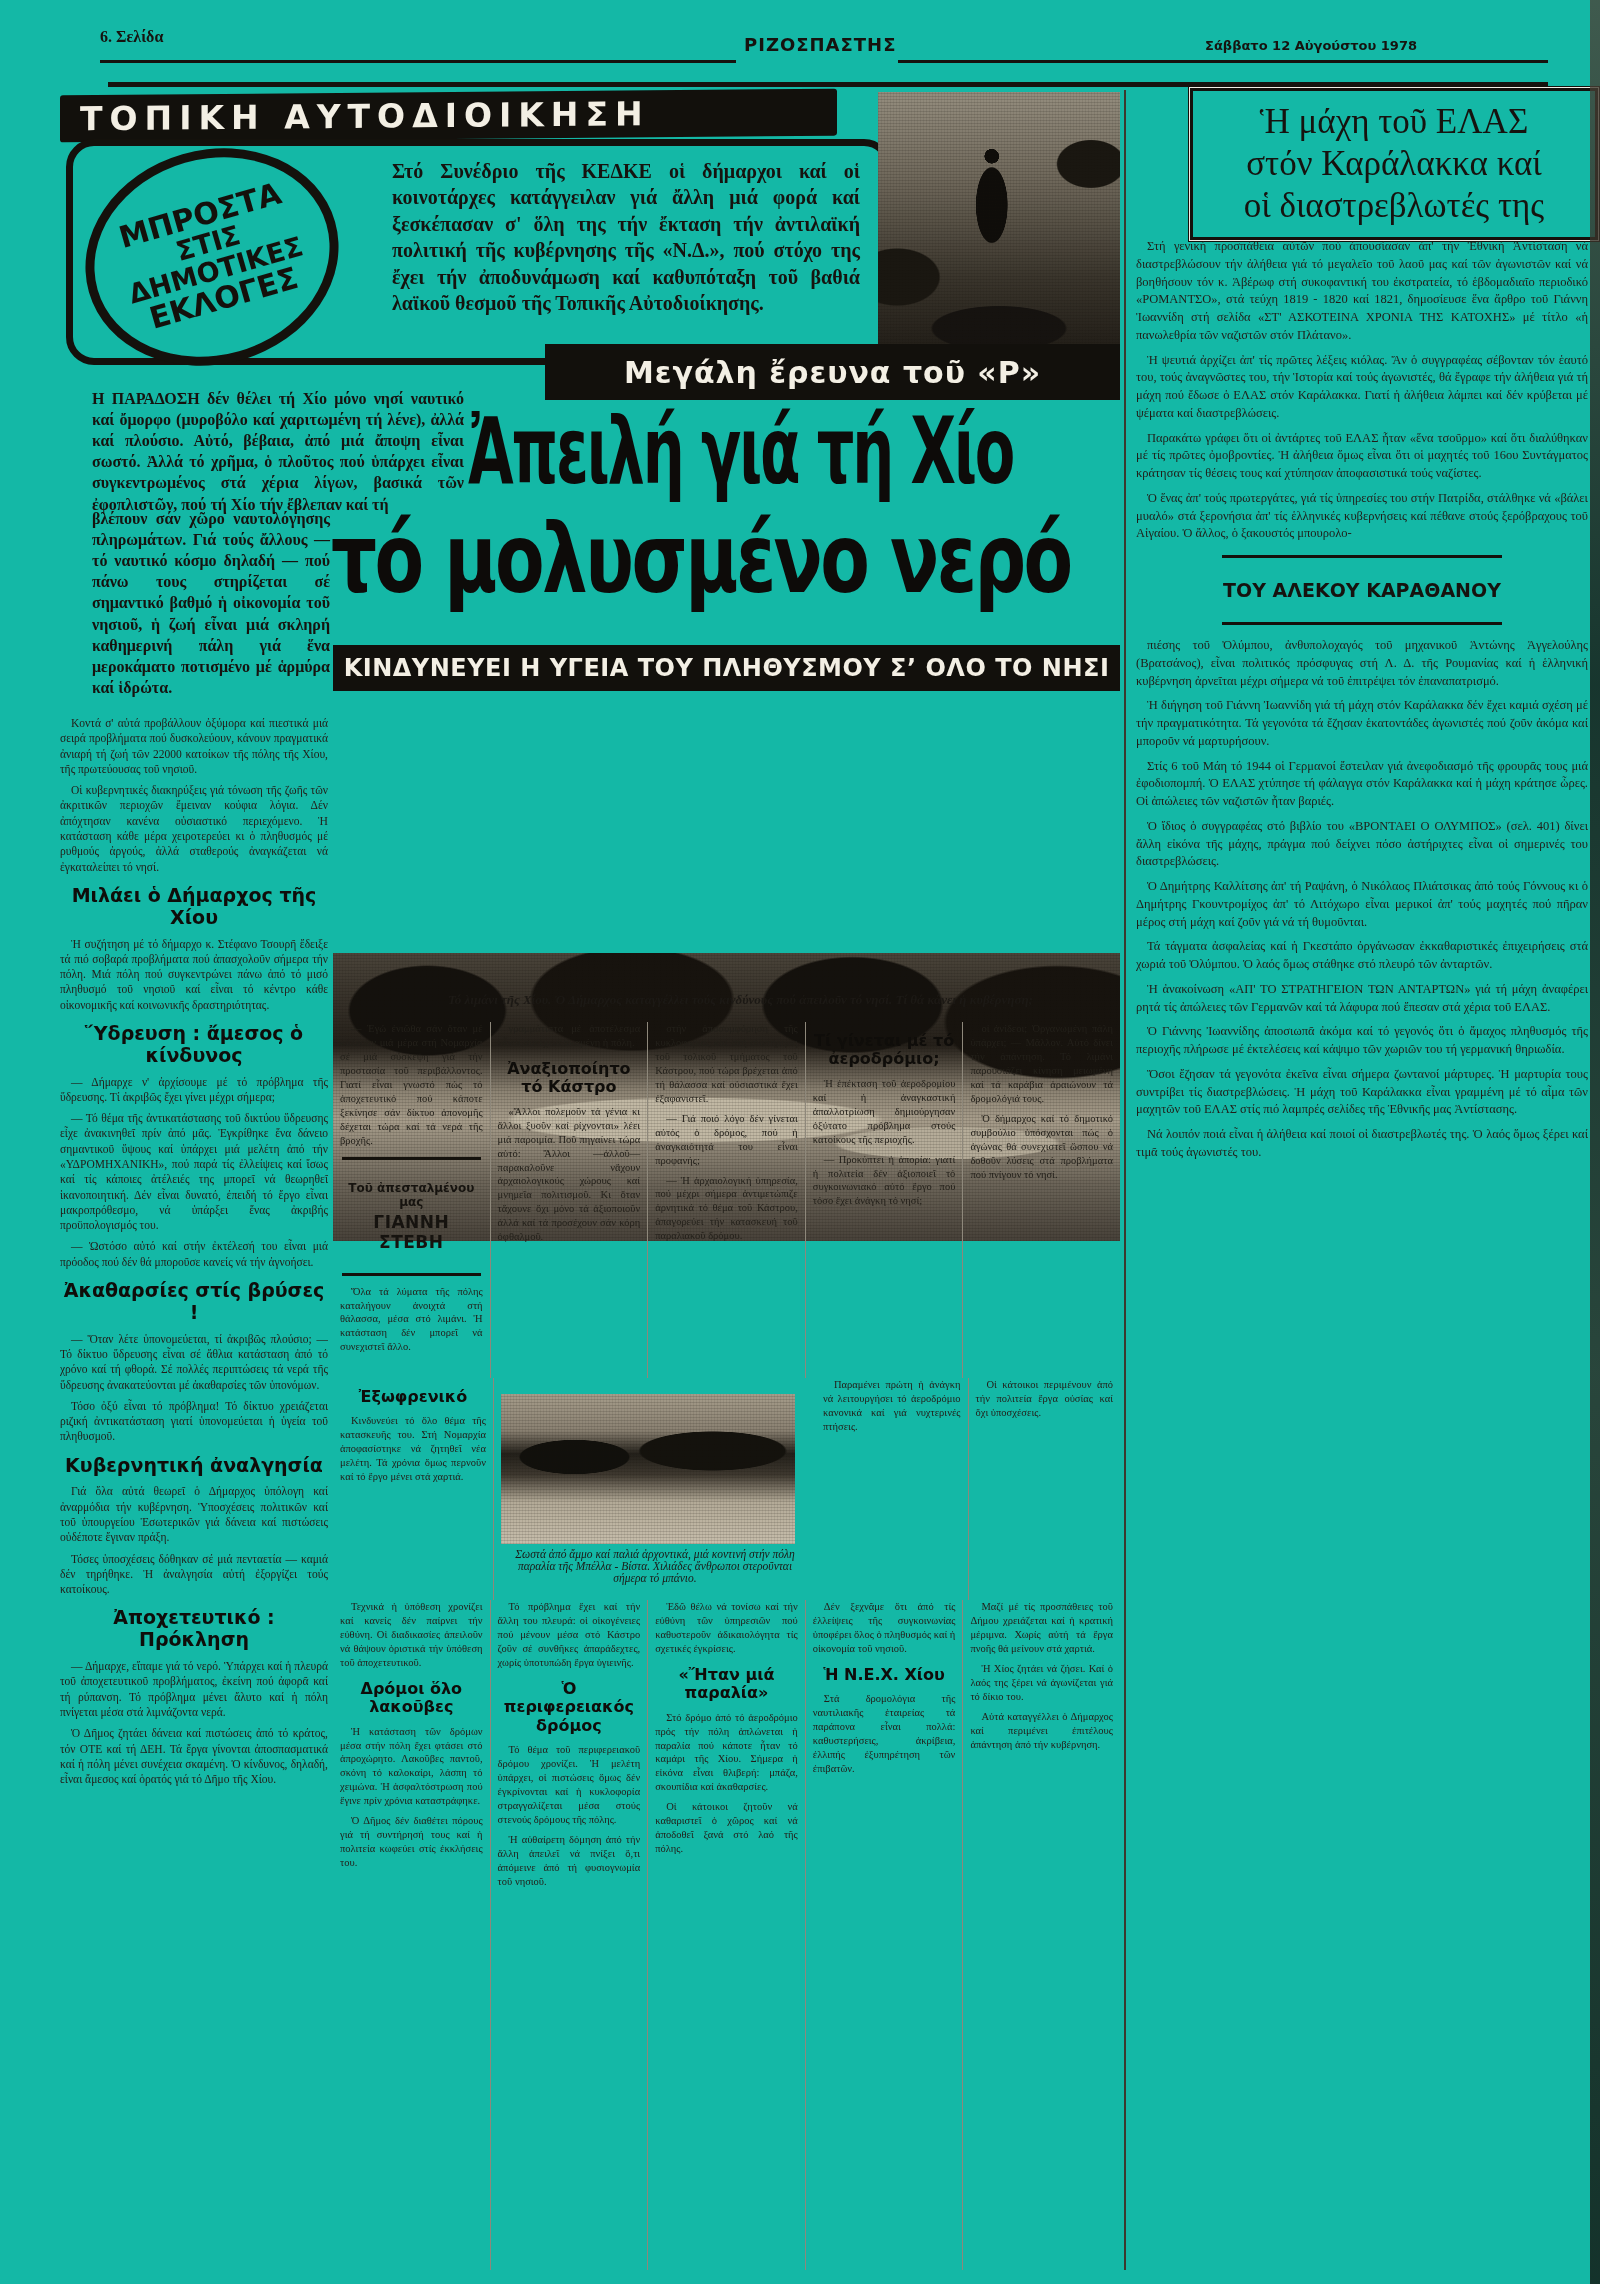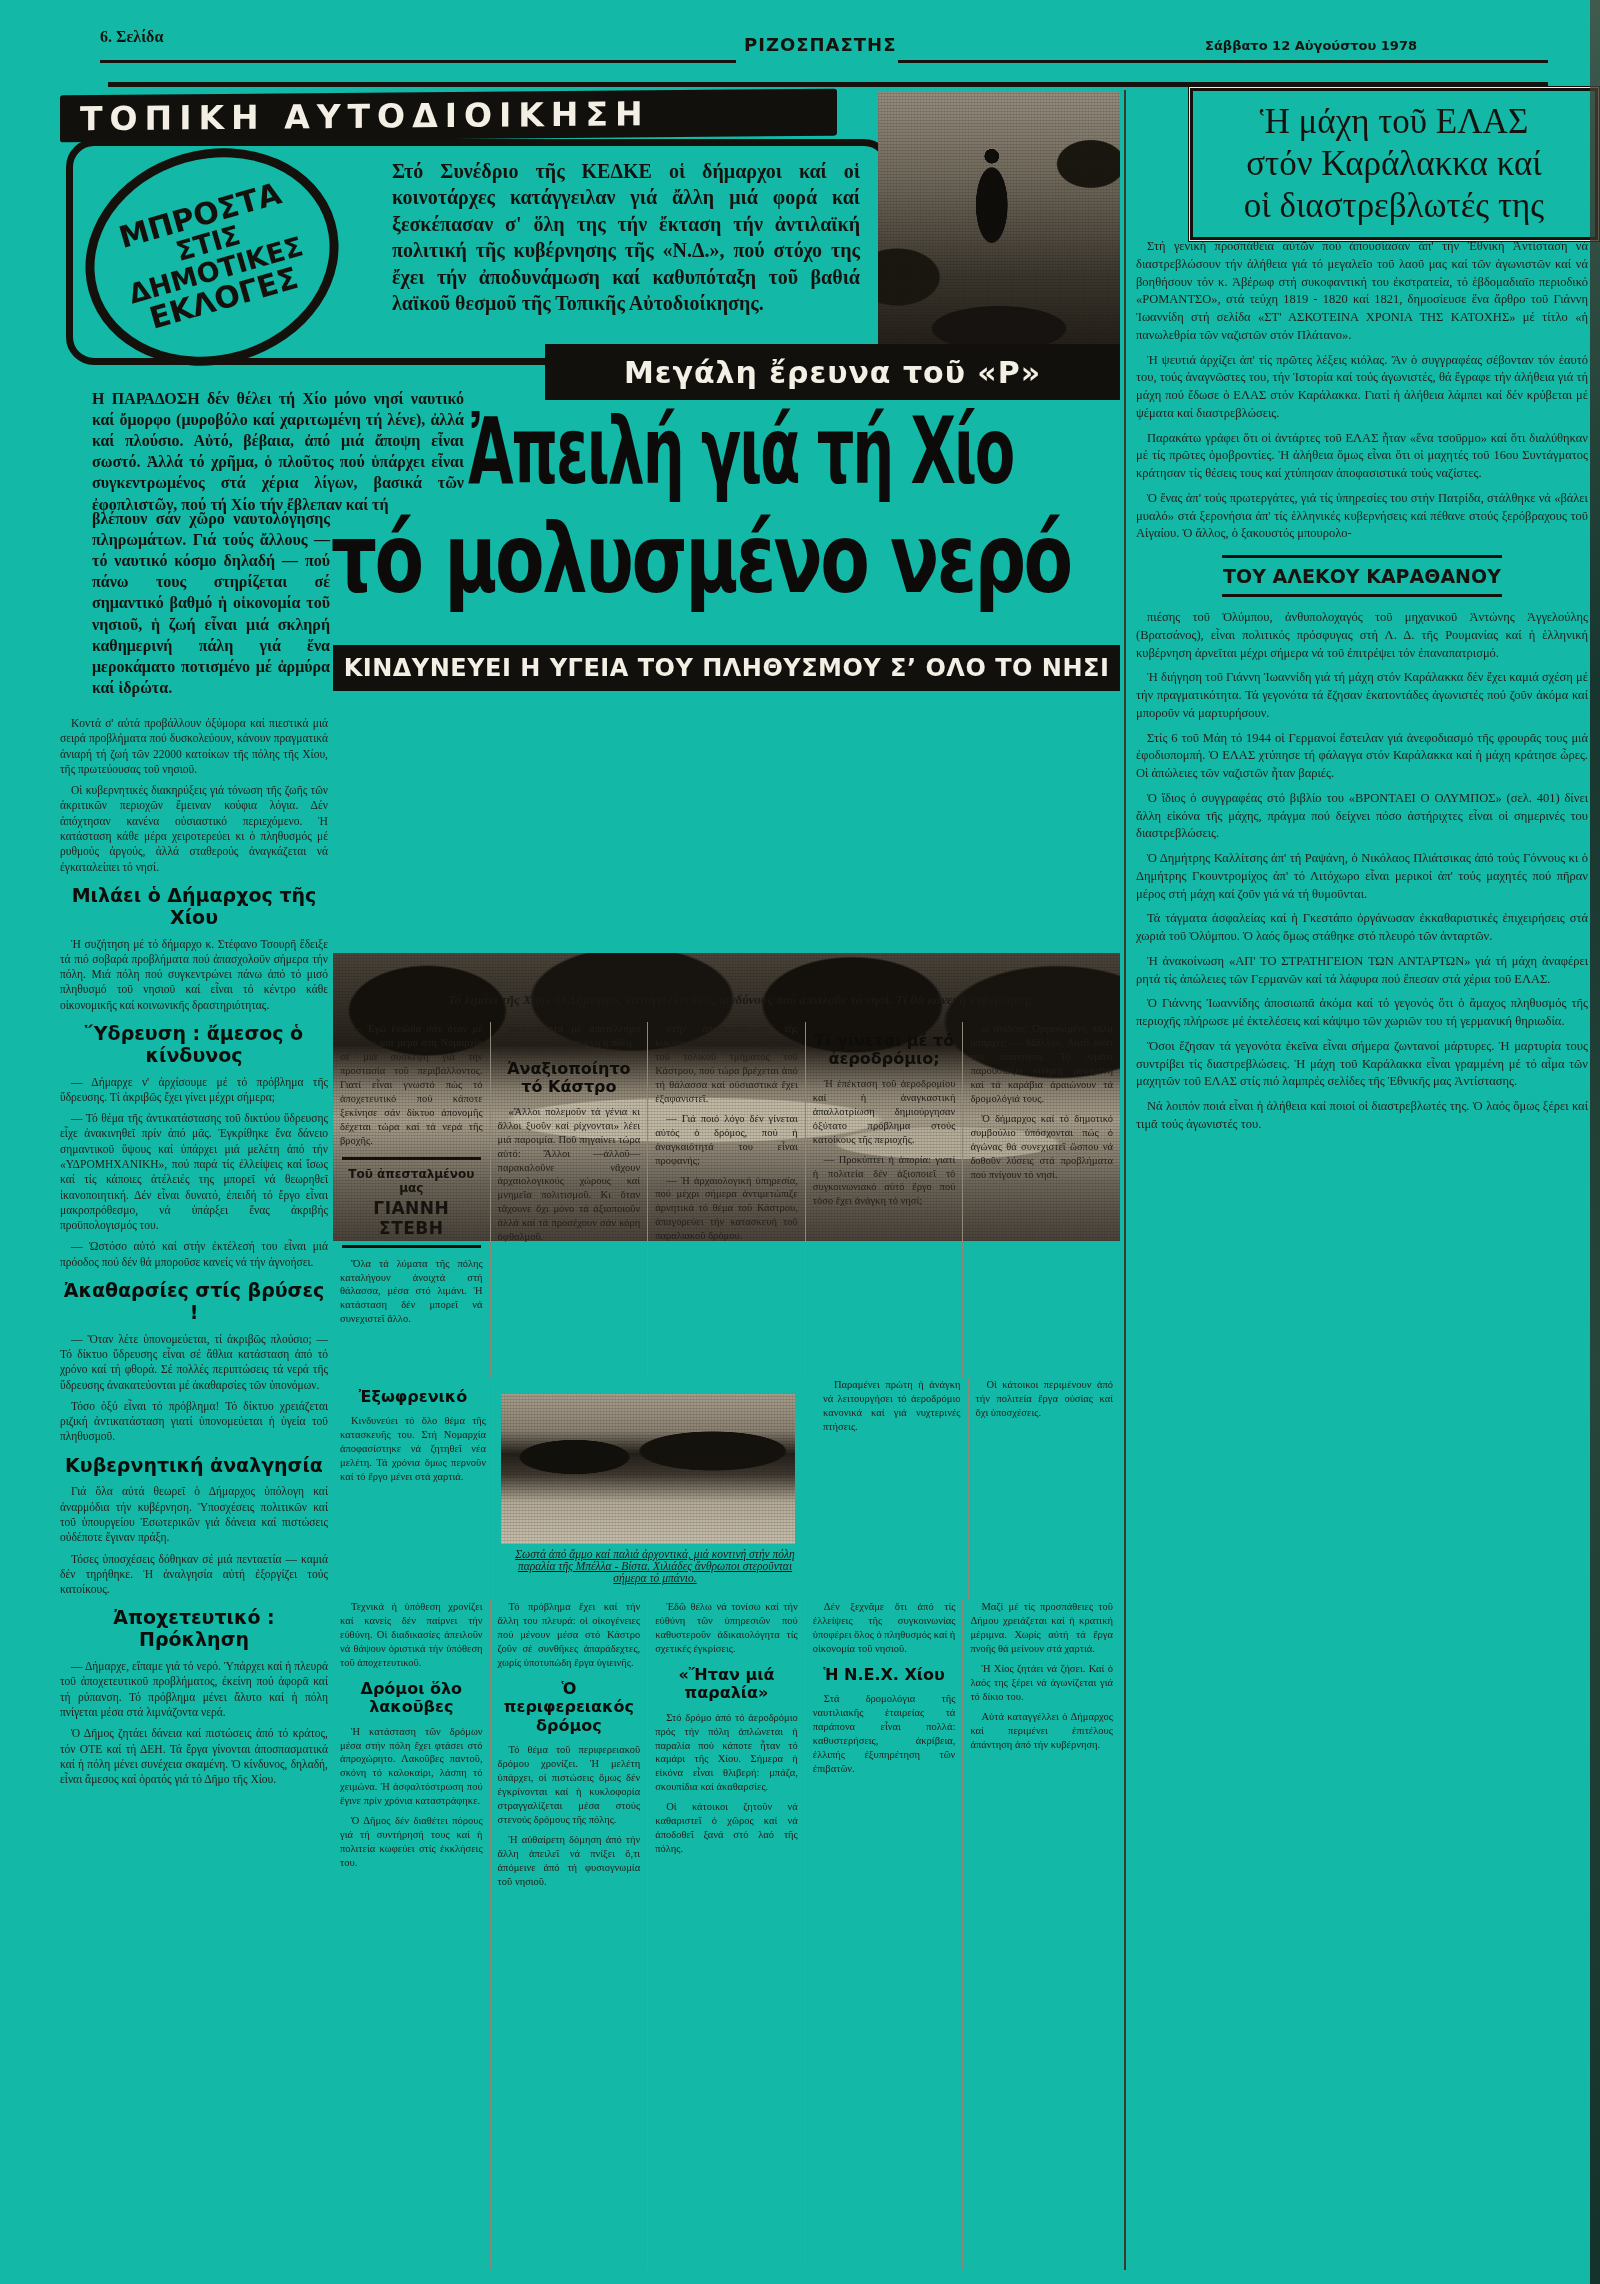--- a/index.html
+++ b/index.html
@@ -22,21 +22,21 @@
       background:repeating-linear-gradient(0deg,rgba(20,16,10,.14) 0 1px,transparent 1px 3px),
                  repeating-linear-gradient(90deg,rgba(20,16,10,.08) 0 1px,transparent 1px 3px);}
   .cap{font-style:italic;font-size:13px;text-align:center;color:#1c1915;}
   .stamp{border:9px solid #14110c;border-radius:50%;transform:rotate(-16deg);
          display:flex;flex-direction:column;justify-content:center;align-items:center;
          font-family:"DejaVu Sans",sans-serif;font-weight:bold;color:#14110c;text-align:center;}
   .stamp span{display:block;line-height:1.02;}
   .headline{font-family:"DejaVu Sans",sans-serif;font-weight:bold;color:#0d0b09;
             white-space:nowrap;transform-origin:left top;letter-spacing:-3px;}
   .bybox{border-top:3px solid #14110c;border-bottom:3px solid #14110c;text-align:center;
-         padding:7px 0;margin:9px 2px;font-family:"DejaVu Sans",sans-serif;}
+         padding:21px 0;margin:9px 2px;font-family:"DejaVu Sans",sans-serif;}
   .bybox .l1{font-size:12px;font-weight:bold;}
   .bybox .l2{font-size:17px;font-weight:bold;letter-spacing:.5px;margin-top:3px;}
   .ebody .p{font-size:12.5px;line-height:1.42;margin-bottom:7px;color:#211e18;}
   .titlebox{border:3px solid #14110c;box-shadow:0 0 0 1px #efece3,0 0 0 2px #14110c;
             text-align:center;font-weight:normal;font-size:35px;line-height:1.2;padding:10px 4px;}
   .streak{background:linear-gradient(180deg,#4a4338,#181510 30%,#2e2921 60%,#14110c);}
 </style>
 </head>
 <body>
 
@@ -145,21 +145,21 @@
       <p class="p">οἱ ἀνίδεοι; Ὀργανωμένη πάλη ὑπάρχει; — Μᾶλλον. Αὐτό δίνει τήν ἀπάντηση. Τό λιμάνι παρουσιάζει κίνηση μειωμένη καί τά καράβια ἀραιώνουν τά δρομολόγιά τους.</p>
       <p class="p">Ὁ δήμαρχος καί τό δημοτικό συμβούλιο ὑπόσχονται πώς ὁ ἀγώνας θά συνεχιστεῖ ὥσπου νά δοθοῦν λύσεις στά προβλήματα πού πνίγουν τό νησί.</p>
     </div>
   </div>
 
   <div class="abs ncols" style="left:333px;top:1378px;width:787px;height:222px;">
     <div class="ncol" style="flex:0 0 146px;">
       <div class="sh">Ἐξωφρενικό</div>
       <p class="p">Κινδυνεύει τό ὅλο θέμα τῆς κατασκευῆς του. Στή Νομαρχία ἀποφασίστηκε νά ζητηθεῖ νέα μελέτη. Τά χρόνια ὅμως περνοῦν καί τό ἔργο μένει στά χαρτιά.</p>
     </div>
-    <div class="pwrap" style="flex:0 0 308px;padding:16px 7px;text-decoration:underline;">
+    <div class="pwrap" style="flex:0 0 308px;padding:16px 7px;">
       <div class="photo" style="width:294px;height:150px;
          background:
           radial-gradient(ellipse 90px 28px at 25% 42%, #11100c 60%, transparent 62%),
           radial-gradient(ellipse 120px 32px at 72% 38%, #14120d 60%, transparent 62%),
           linear-gradient(180deg,#a59c8a 0%,#8a8172 24%,#23201a 40%,#3f3930 54%,#b3aa97 72%,#c6bdab 100%);"></div>
       <div class="cap" style="font-size:11.5px;margin-top:4px;">Σωστά ἀπό ἄμμο καί παλιά ἀρχοντικά, μιά κοντινή στήν πόλη παραλία τῆς Μπέλλα - Βίστα. Χιλιάδες ἄνθρωποι στεροῦνται σήμερα τό μπάνιο.</div>
     </div>
     <div class="ncol">
       <p class="p">Παραμένει πρώτη ἡ ἀνάγκη νά λειτουργήσει τό ἀεροδρόμιο κανονικά καί γιά νυχτερινές πτήσεις.</p>
     </div>

